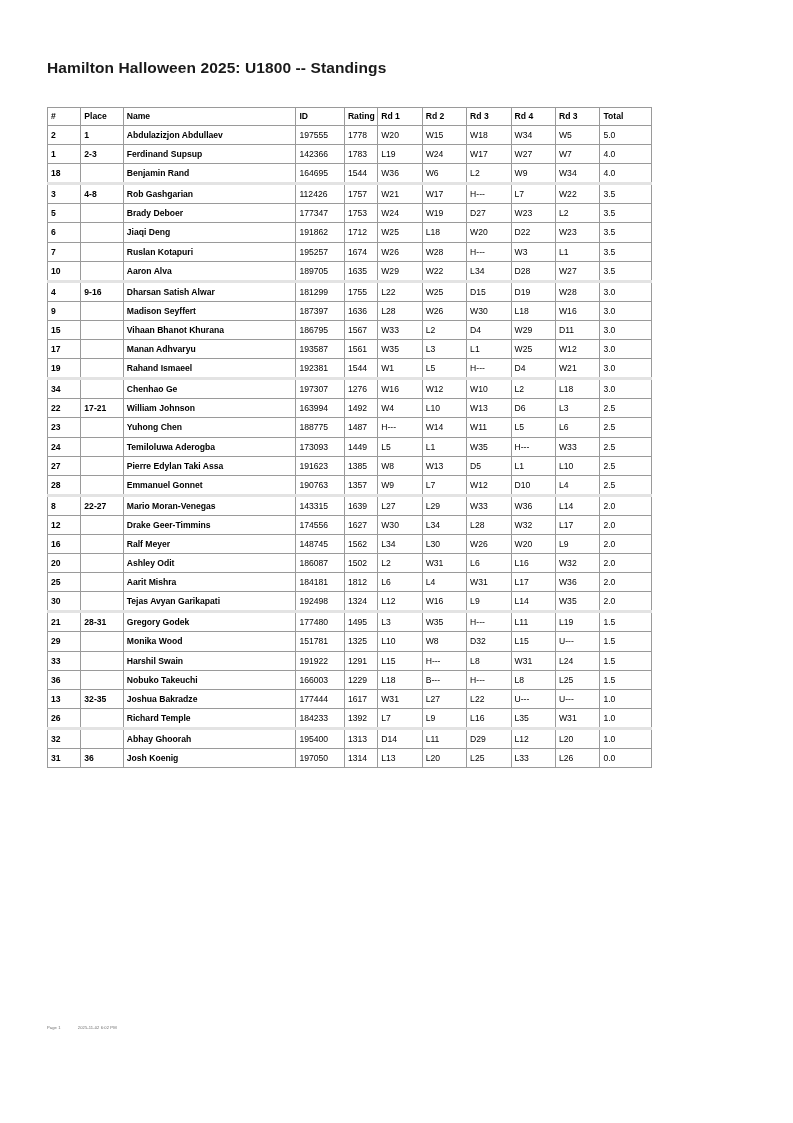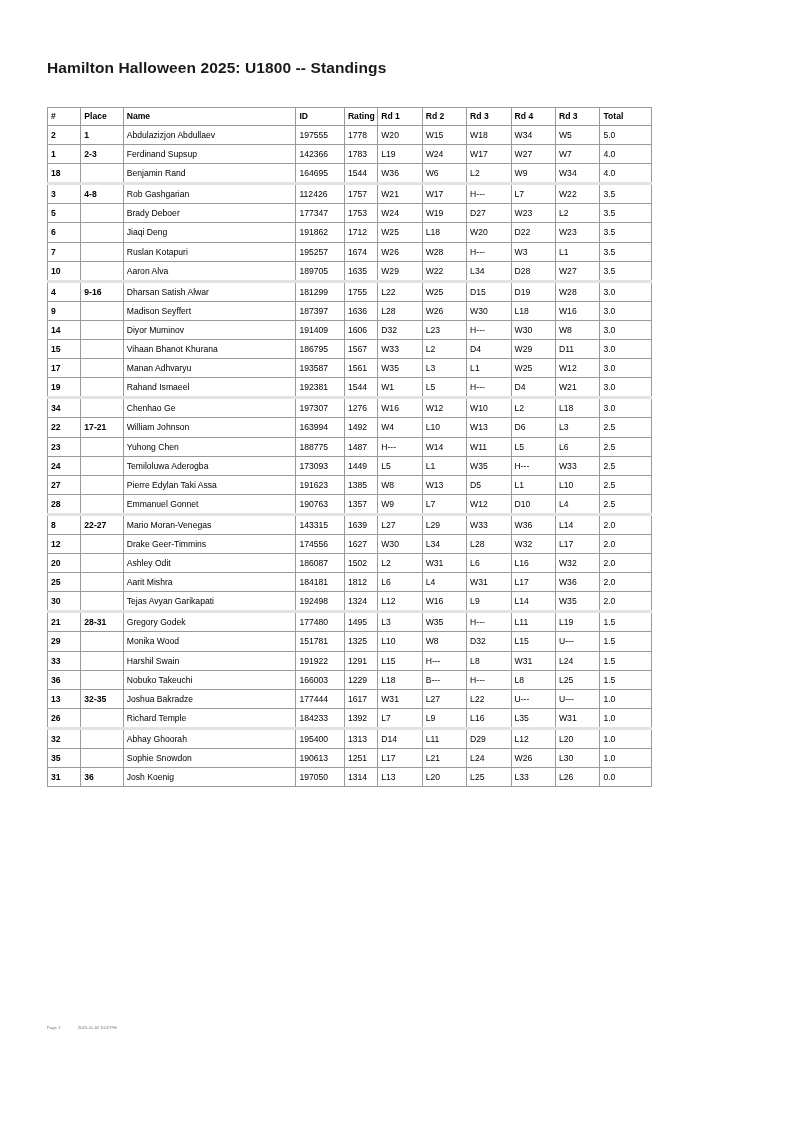--- a/index.html
+++ b/index.html
@@ -66,21 +66,21 @@
   .c-num    { width: 33px; }
   .c-place  { width: 42px; }
   .c-name   { width: 171px; }
   .c-id     { width: 48px; }
   .c-rating { width: 33px; }
   .c-rd     { width: 44px; }
   .c-total  { width: 51px; }
 
   td.cell-num    { font-weight: bold; }
   td.cell-place  { font-weight: bold; }
-  td.cell-name   { font-weight: normal; }
+  td.cell-name   { font-weight: bold; }
 
   tr.band td {
     border-top: 3px solid #e3e3e3;
   }
 
   .footer {
     position: absolute;
     left: 47px;
     top: 1013px;
     font-size: 4.1px;
@@ -251,33 +251,20 @@
           <td class="cell-id">187397</td>
           <td class="cell-rating">1636</td>
           <td class="cell-rd1">L28</td>
           <td class="cell-rd2">W26</td>
           <td class="cell-rd3">W30</td>
           <td class="cell-rd4">L18</td>
           <td class="cell-rd5">W16</td>
           <td class="cell-total">3.0</td>
         </tr>
         <tr>
-          <td class="cell-num">14</td>
-          <td class="cell-place"></td>
-          <td class="cell-name">Diyor Muminov</td>
-          <td class="cell-id">191409</td>
-          <td class="cell-rating">1606</td>
-          <td class="cell-rd1">D32</td>
-          <td class="cell-rd2">L23</td>
-          <td class="cell-rd3">H---</td>
-          <td class="cell-rd4">W30</td>
-          <td class="cell-rd5">W8</td>
-          <td class="cell-total">3.0</td>
-        </tr>
-        <tr>
           <td class="cell-num">15</td>
           <td class="cell-place"></td>
           <td class="cell-name">Vihaan Bhanot Khurana</td>
           <td class="cell-id">186795</td>
           <td class="cell-rating">1567</td>
           <td class="cell-rd1">W33</td>
           <td class="cell-rd2">L2</td>
           <td class="cell-rd3">D4</td>
           <td class="cell-rd4">W29</td>
           <td class="cell-rd5">D11</td>
@@ -407,20 +394,33 @@
           <td class="cell-id">174556</td>
           <td class="cell-rating">1627</td>
           <td class="cell-rd1">W30</td>
           <td class="cell-rd2">L34</td>
           <td class="cell-rd3">L28</td>
           <td class="cell-rd4">W32</td>
           <td class="cell-rd5">L17</td>
           <td class="cell-total">2.0</td>
         </tr>
         <tr>
+          <td class="cell-num">16</td>
+          <td class="cell-place"></td>
+          <td class="cell-name">Ralf Meyer</td>
+          <td class="cell-id">148745</td>
+          <td class="cell-rating">1562</td>
+          <td class="cell-rd1">L34</td>
+          <td class="cell-rd2">L30</td>
+          <td class="cell-rd3">W26</td>
+          <td class="cell-rd4">W20</td>
+          <td class="cell-rd5">L9</td>
+          <td class="cell-total">2.0</td>
+        </tr>
+        <tr>
           <td class="cell-num">20</td>
           <td class="cell-place"></td>
           <td class="cell-name">Ashley Odit</td>
           <td class="cell-id">186087</td>
           <td class="cell-rating">1502</td>
           <td class="cell-rd1">L2</td>
           <td class="cell-rd2">W31</td>
           <td class="cell-rd3">L6</td>
           <td class="cell-rd4">L16</td>
           <td class="cell-rd5">W32</td>
@@ -537,33 +537,20 @@
           <td class="cell-id">195400</td>
           <td class="cell-rating">1313</td>
           <td class="cell-rd1">D14</td>
           <td class="cell-rd2">L11</td>
           <td class="cell-rd3">D29</td>
           <td class="cell-rd4">L12</td>
           <td class="cell-rd5">L20</td>
           <td class="cell-total">1.0</td>
         </tr>
         <tr>
-          <td class="cell-num">35</td>
-          <td class="cell-place"></td>
-          <td class="cell-name">Sophie Snowdon</td>
-          <td class="cell-id">190613</td>
-          <td class="cell-rating">1251</td>
-          <td class="cell-rd1">L17</td>
-          <td class="cell-rd2">L21</td>
-          <td class="cell-rd3">L24</td>
-          <td class="cell-rd4">W26</td>
-          <td class="cell-rd5">L30</td>
-          <td class="cell-total">1.0</td>
-        </tr>
-        <tr>
           <td class="cell-num">31</td>
           <td class="cell-place">36</td>
           <td class="cell-name">Josh Koenig</td>
           <td class="cell-id">197050</td>
           <td class="cell-rating">1314</td>
           <td class="cell-rd1">L13</td>
           <td class="cell-rd2">L20</td>
           <td class="cell-rd3">L25</td>
           <td class="cell-rd4">L33</td>
           <td class="cell-rd5">L26</td>

